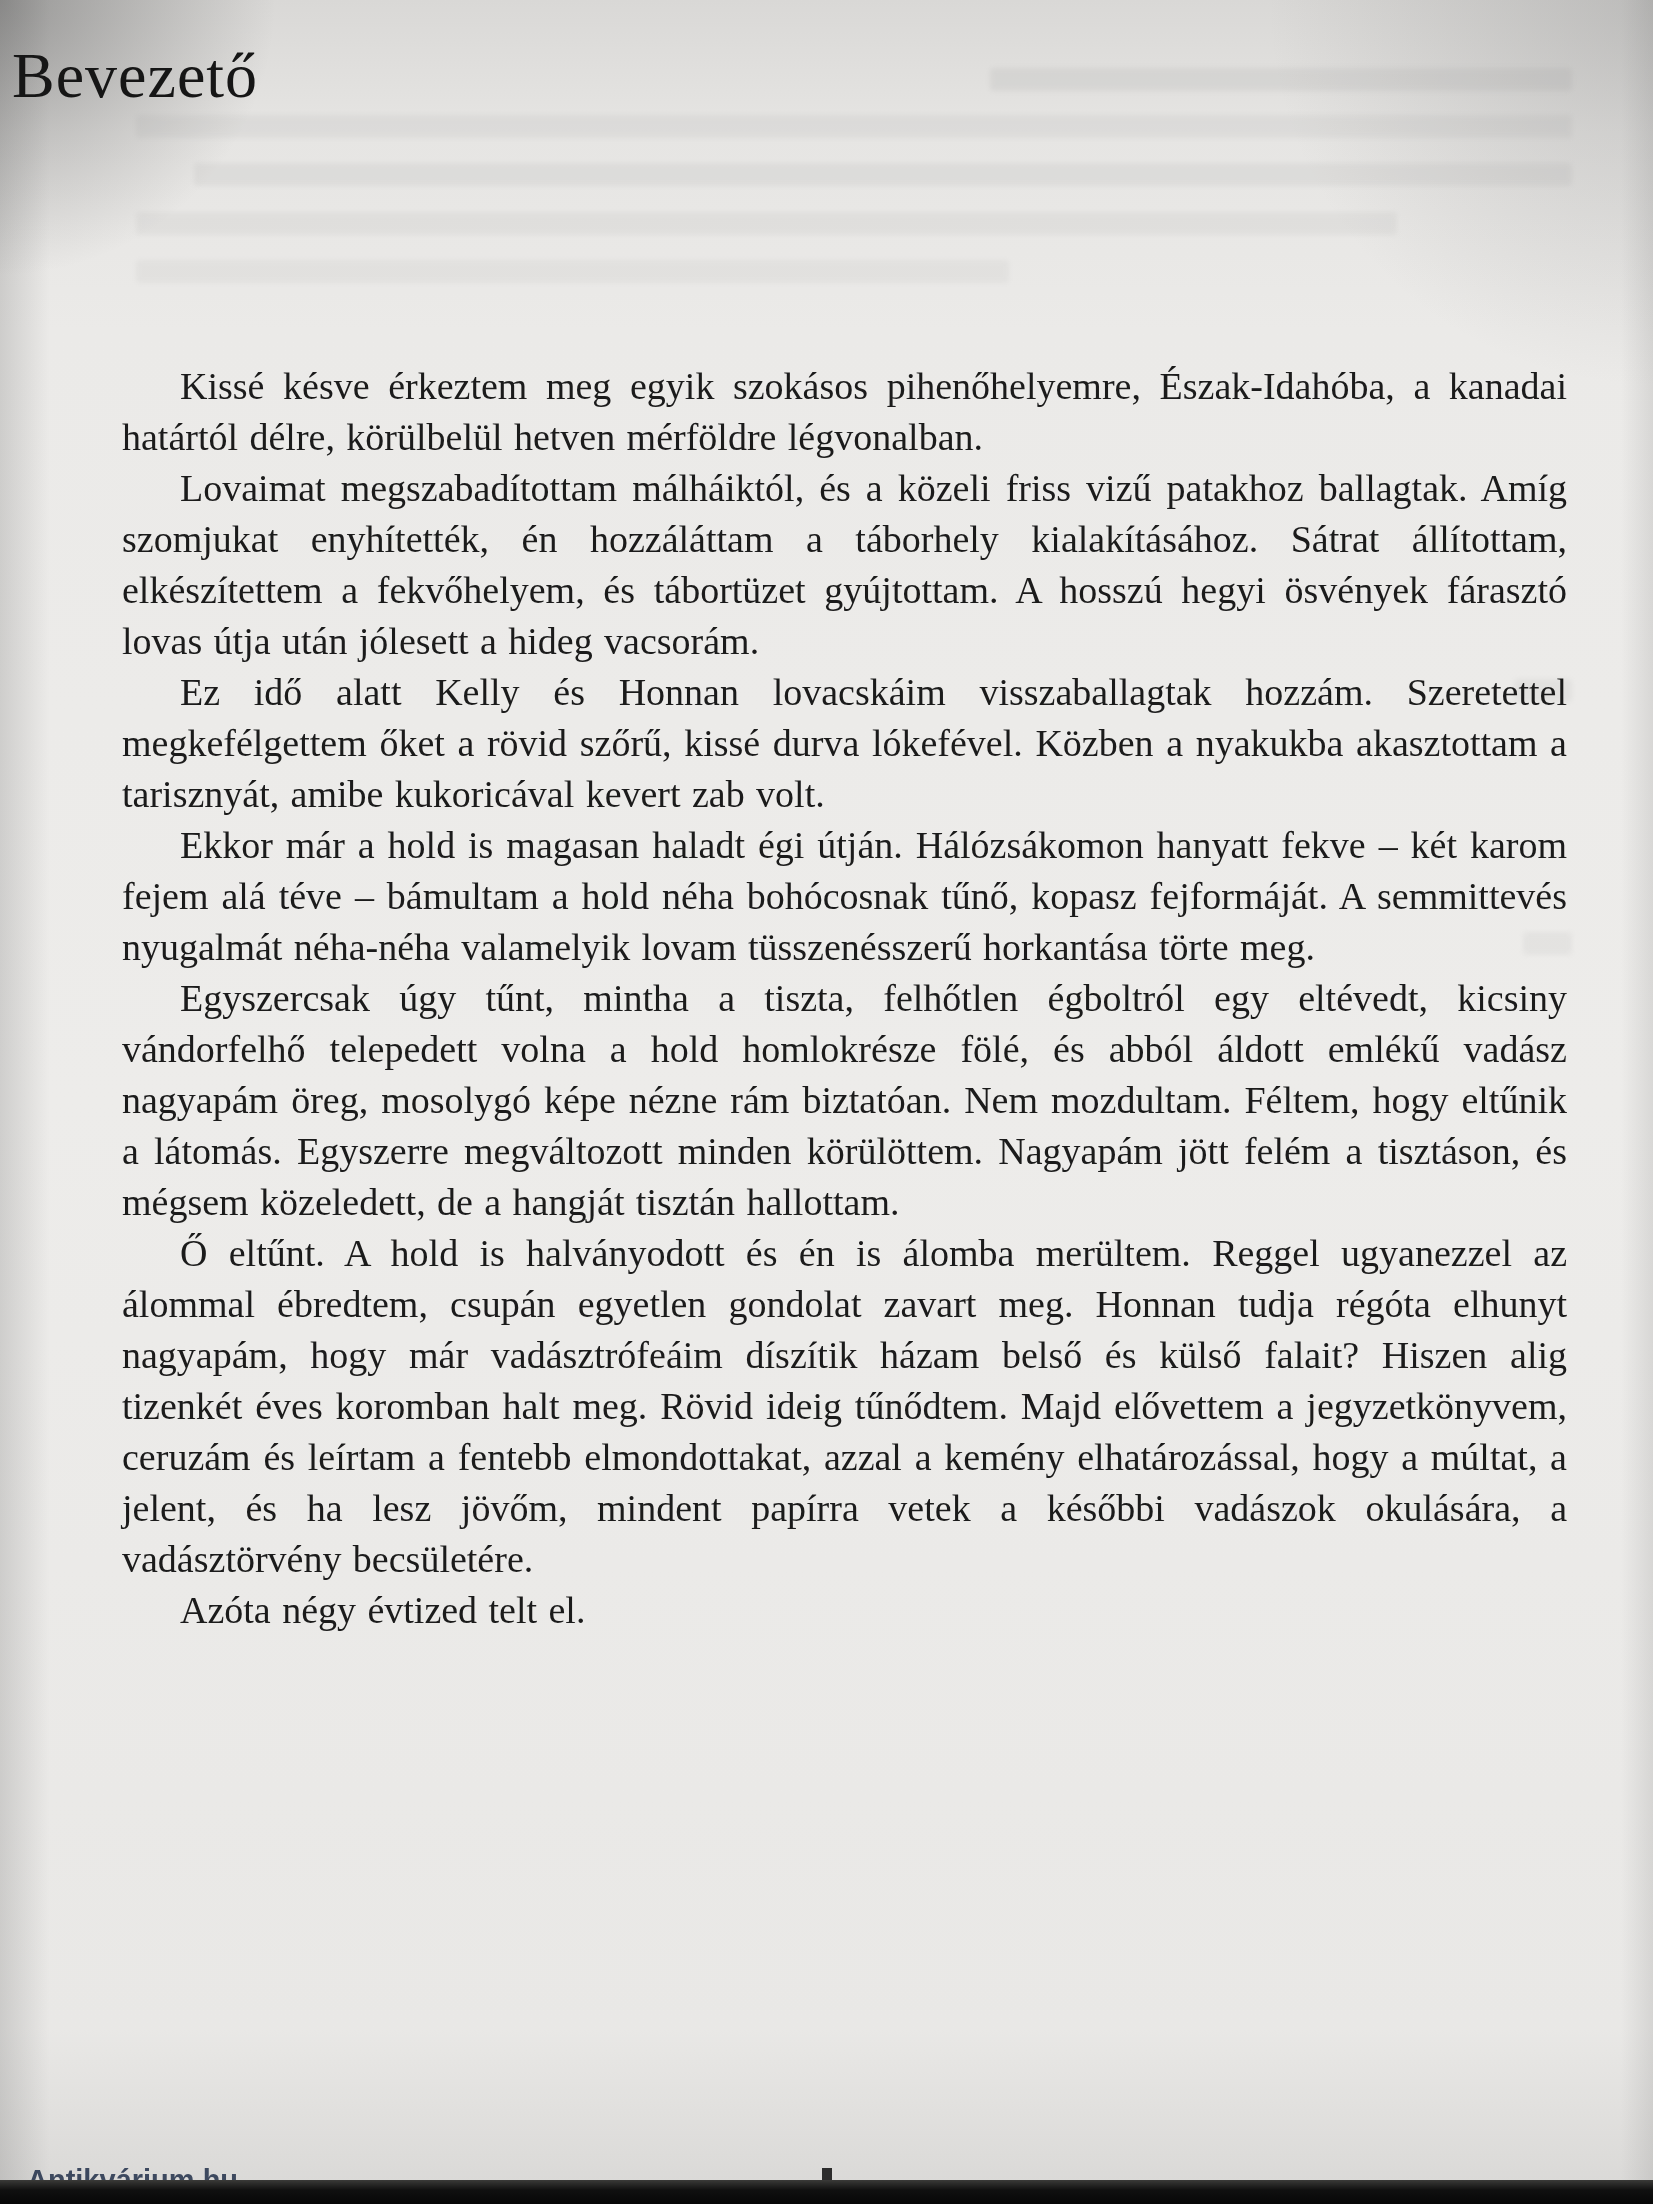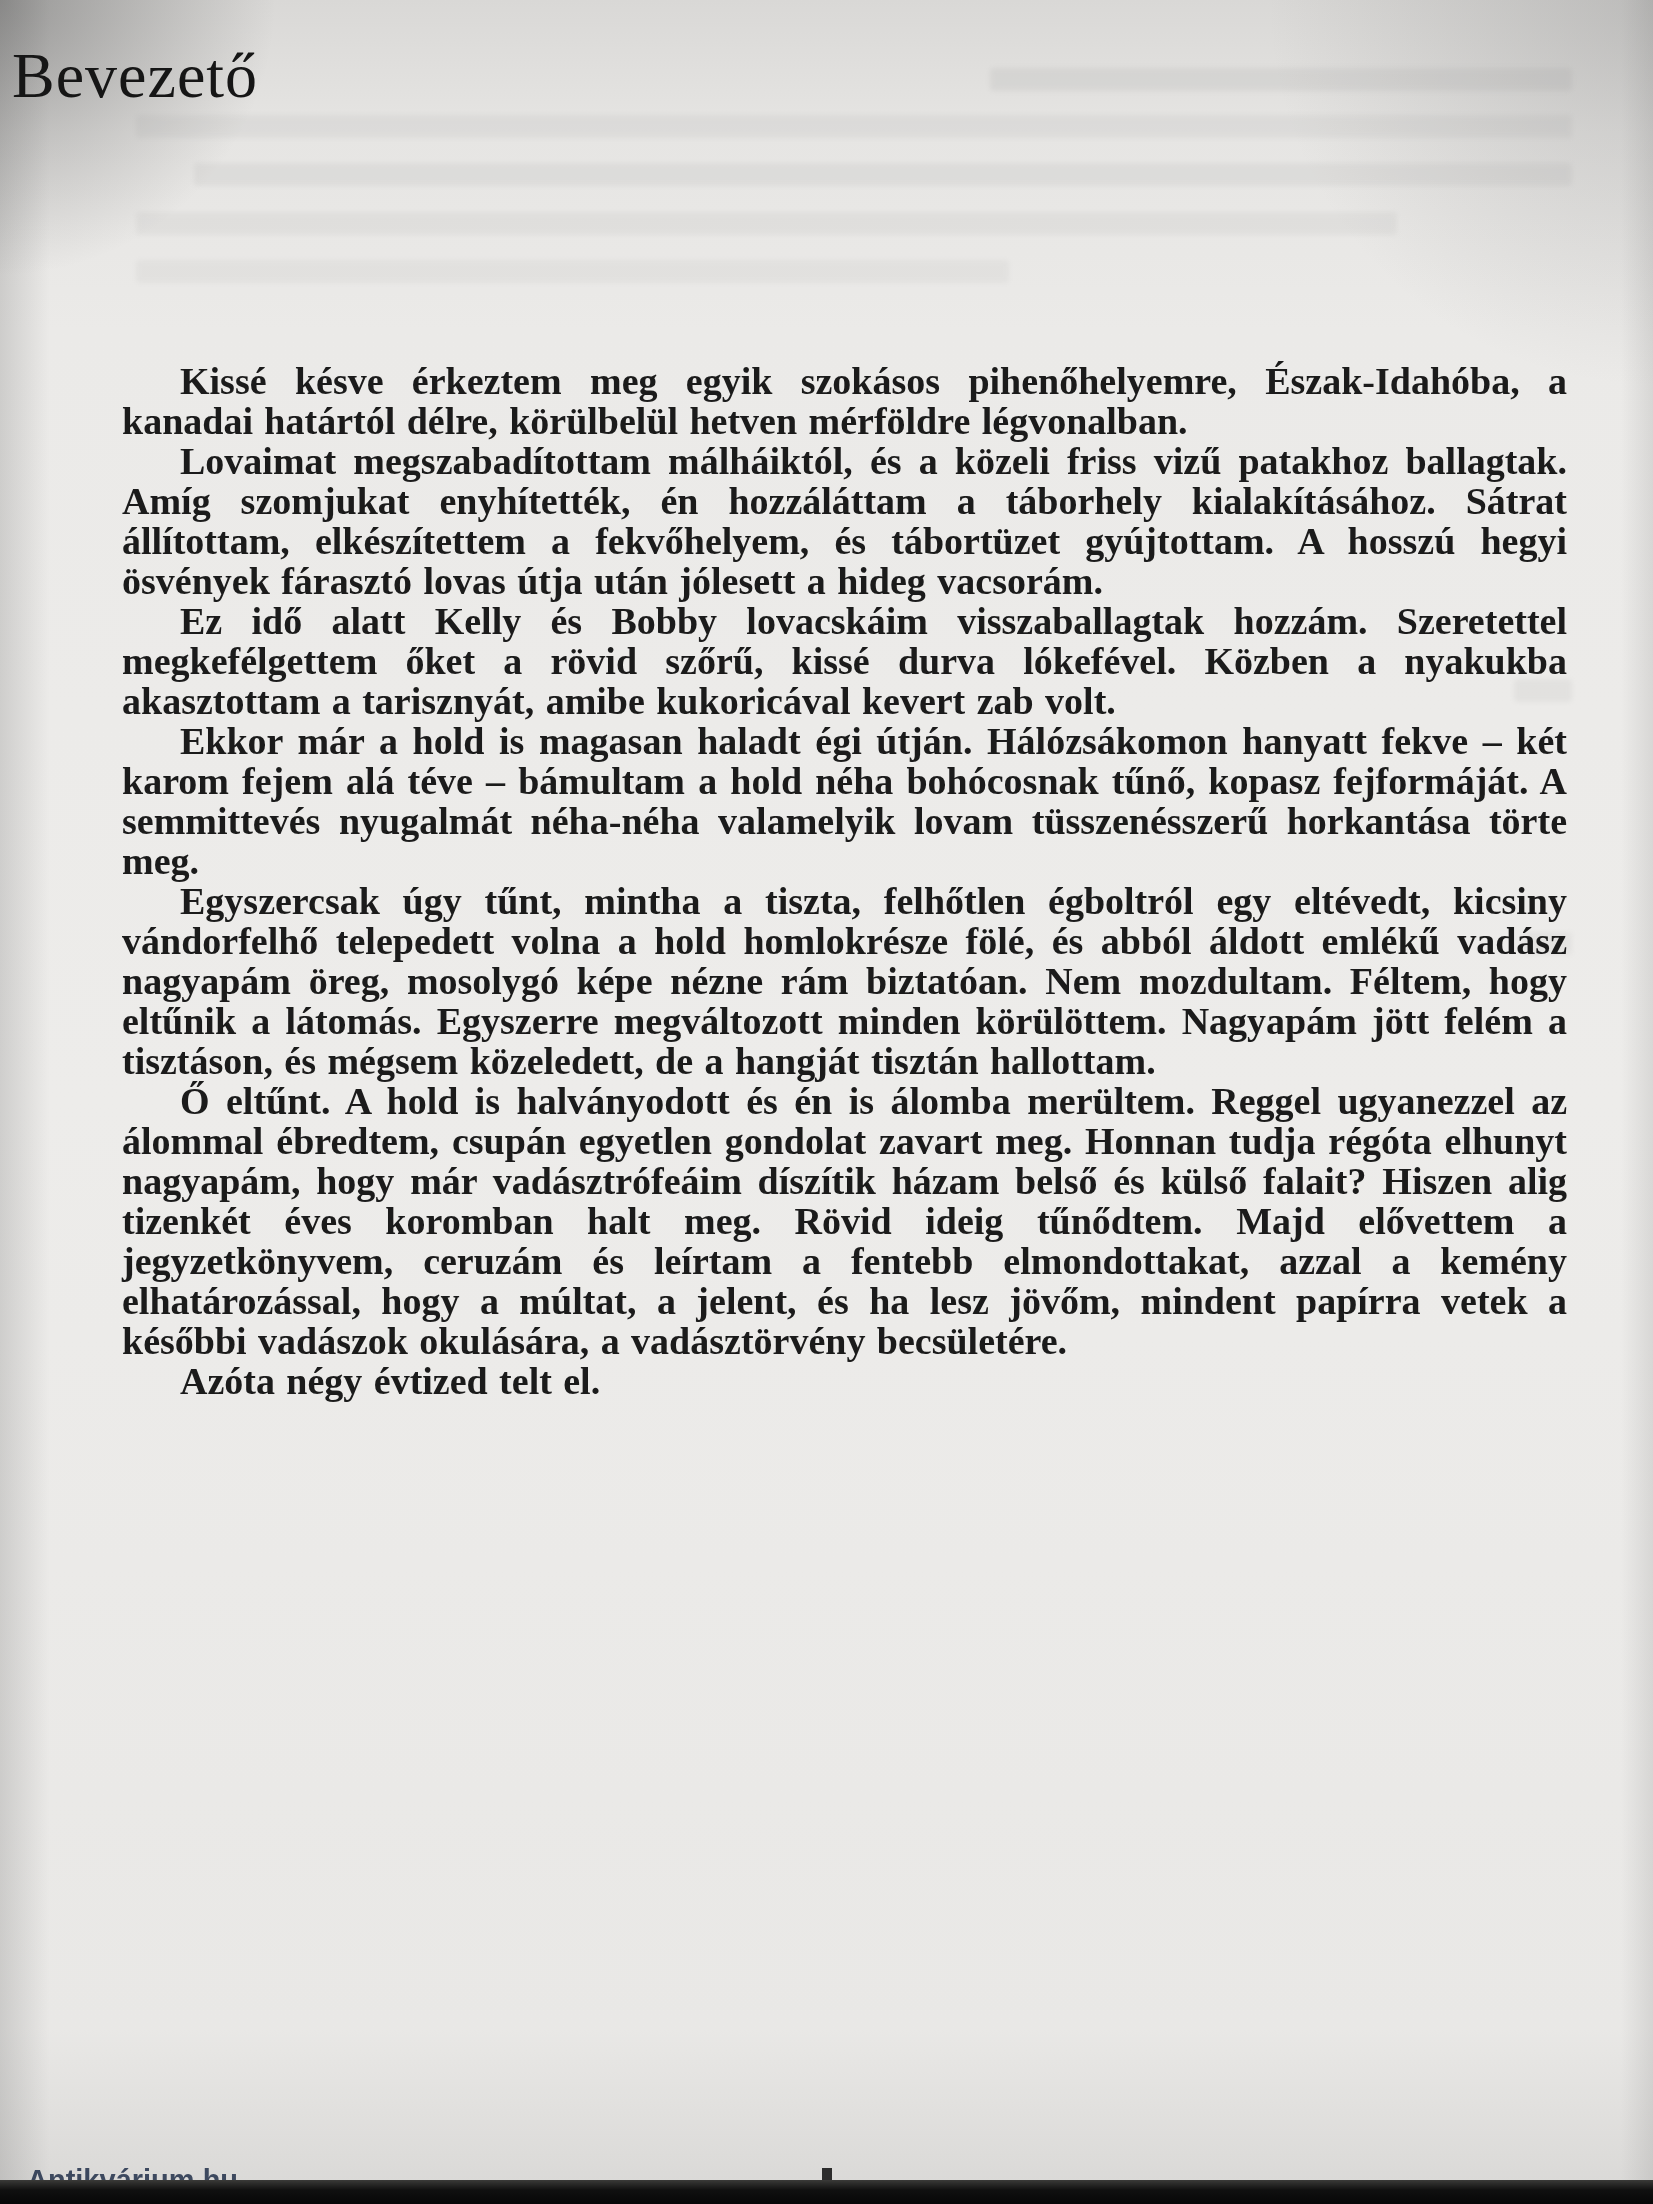--- a/index.html
+++ b/index.html
@@ -37,23 +37,22 @@
     position: absolute;
     top: 361px;
     left: 122px;
     right: 87px;
   }
   .body p {
     margin: 0;
     text-indent: 58px;
     text-align: justify;
     font-size: 38px;
-    line-height: 40px;
+    line-height: 51px;
     word-spacing: 1.9px;
-    font-weight: bold;
   }
   
   .bleed-line {
     position: absolute;
     height: 23px;
     background: #8e8e8e;
     opacity: 0.13;
     filter: blur(2.9px);
     border-radius: 3.9px;
   }
@@ -109,21 +108,21 @@
   <div class="bleed-line bl7"></div>
 
   <h1 class="title">Bevezető</h1>
 
   <div class="body">
 
       <p>Kissé késve érkeztem meg egyik szokásos pihenőhelyemre, Észak-Idahóba, a kanadai határtól délre, körülbelül hetven mérföldre légvonalban.</p>
 
       <p>Lovaimat megszabadítottam málháiktól, és a közeli friss vizű patakhoz ballagtak. Amíg szomjukat enyhítették, én hozzáláttam a táborhely kialakításához. Sátrat állítottam, elkészítettem a fekvőhelyem, és tábortüzet gyújtottam. A hosszú hegyi ösvények fárasztó lovas útja után jólesett a hideg vacsorám.</p>
 
-      <p>Ez idő alatt Kelly és Bobby lovacskáim visszaballagtak hozzám. Szeretettel megkefélgettem őket a rövid szőrű, kissé durva lókefével. Közben a nyakukba akasztottam a tarisznyát, amibe kukoricával kevert zab volt.</p>
+      <p>Ez idő alatt Kelly és Honnan lovacskáim visszaballagtak hozzám. Szeretettel megkefélgettem őket a rövid szőrű, kissé durva lókefével. Közben a nyakukba akasztottam a tarisznyát, amibe kukoricával kevert zab volt.</p>
 
 
 
       <p>Ekkor már a hold is magasan haladt égi útján. Hálózsákomon hanyatt fekve – két karom fejem alá téve – bámultam a hold néha bohócosnak tűnő, kopasz fejformáját. A semmittevés nyugalmát néha-néha valamelyik lovam tüsszenésszerű horkantása törte meg.</p>
 
       <p>Egyszercsak úgy tűnt, mintha a tiszta, felhőtlen égboltról egy eltévedt, kicsiny vándorfelhő telepedett volna a hold homlokrésze fölé, és abból áldott emlékű vadász nagyapám öreg, mosolygó képe nézne rám biztatóan. Nem mozdultam. Féltem, hogy eltűnik a látomás. Egyszerre megváltozott minden körülöttem. Nagyapám jött felém a tisztáson, és mégsem közeledett, de a hangját tisztán hallottam.</p>
 
 
       <p>Ő eltűnt. A hold is halványodott és én is álomba merültem. Reggel ugyanezzel az álommal ébredtem, csupán egyetlen gondolat zavart meg. Honnan tudja régóta elhunyt nagyapám, hogy már vadásztrófeáim díszítik házam belső és külső falait? Hiszen alig tizenkét éves koromban halt meg. Rövid ideig tűnődtem. Majd elővettem a jegyzetkönyvem, ceruzám és leírtam a fentebb elmondottakat, azzal a kemény elhatározással, hogy a múltat, a jelent, és ha lesz jövőm, mindent papírra vetek a későbbi vadászok okulására, a vadásztörvény becsületére.</p>
 

